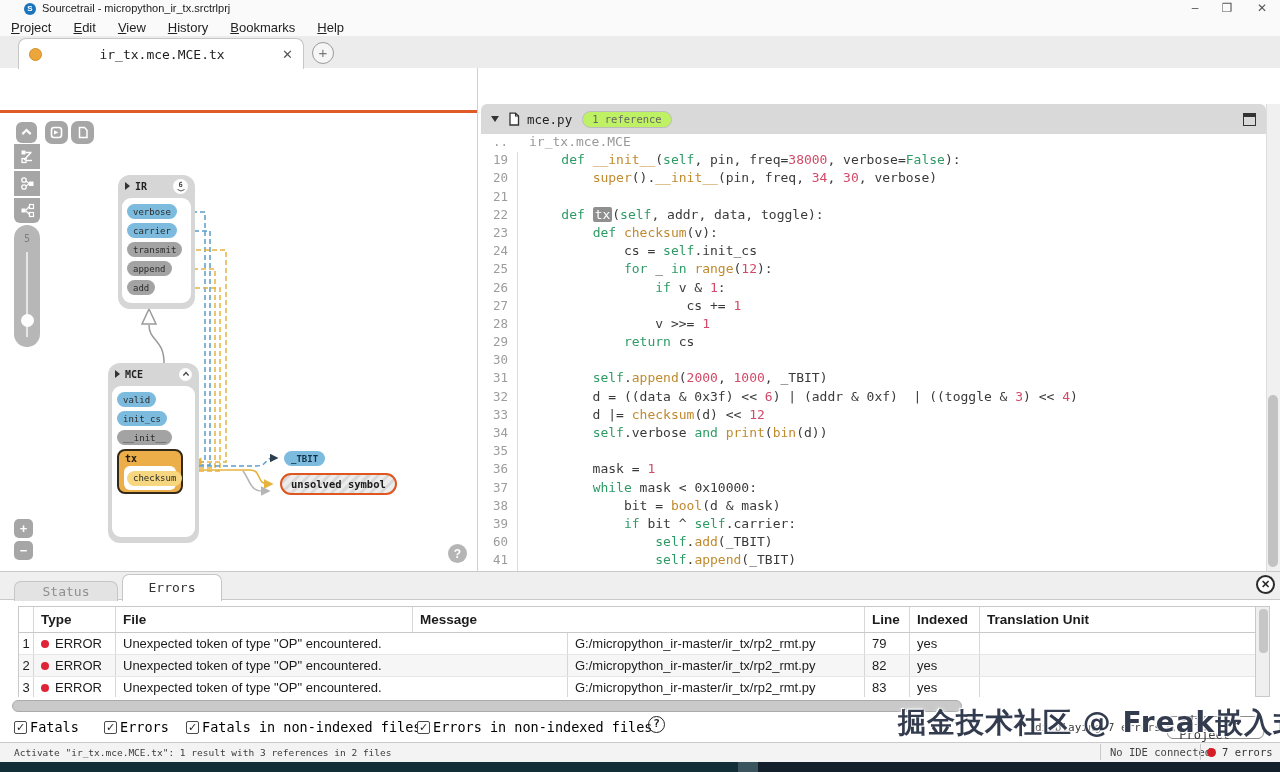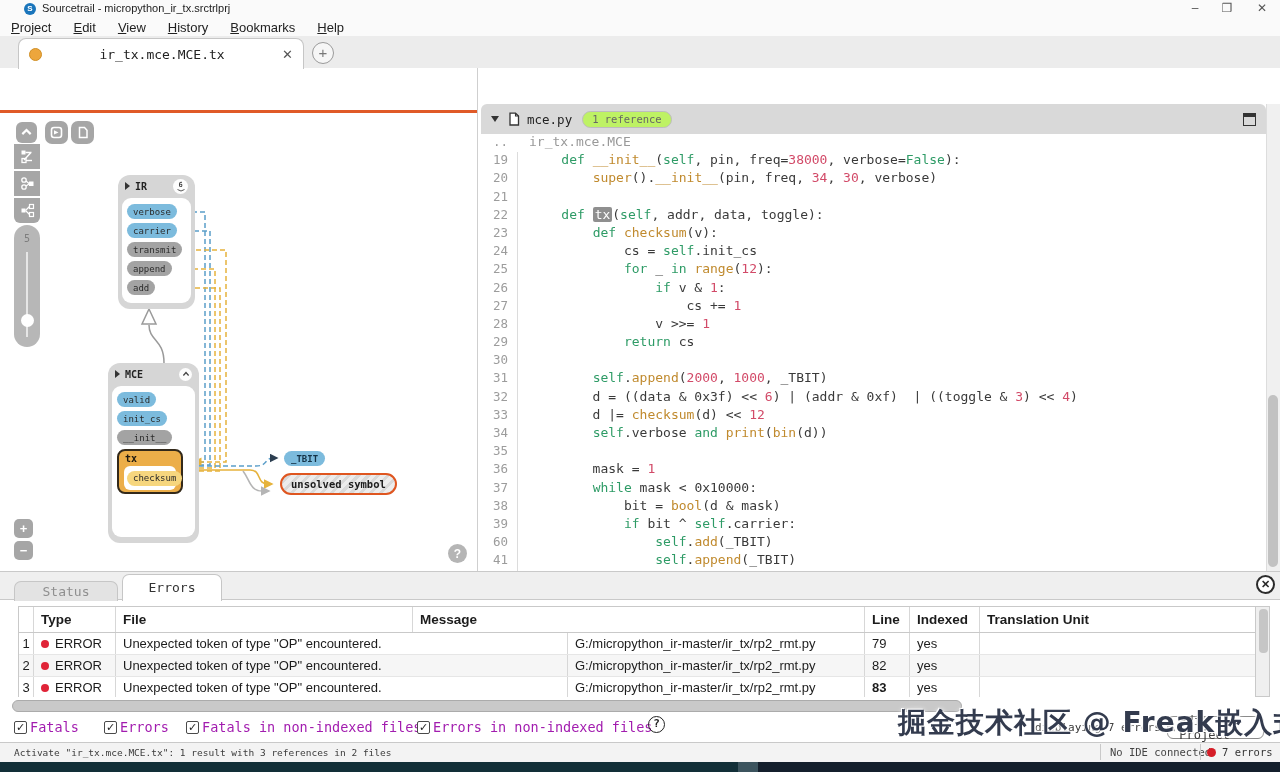--- a/index.html
+++ b/index.html
@@ -91,21 +91,21 @@
   .tcell { border-right:1px solid #d7d7d7; padding:0 7px; display:flex; align-items:center; overflow:hidden; white-space:nowrap; font-size:13px; color:#1c1c1c;text-align:center; }
   .trow.head .tcell { font-size:13.5px; }
   .tcell:last-child { border-right:none; }
   .tcell.num { justify-content:center; padding:0; }
   .err-dot { width:8px; height:8px; border-radius:50%; background:#e02438; margin-right:6px; flex:none; }
   .etable-vscroll { position:absolute; left:1256px; top:35px; width:14px; height:91px; background:#efefef; border:1px solid #c9c9c9; border-left:none; }
   .etable-vthumb { position:absolute; left:1258.5px; top:38px; width:9px; height:44px; background:#c6c6c6; border-radius:4px; }
   .hscroll-thumb { position:absolute; left:12px; top:129px; width:950px; height:12px; background:#c9c9c9; border:1px solid #ababab; border-radius:6px; }
   .filter { position:absolute; top:146px; height:20px; display:flex; align-items:center; gap:3px; }
   .cbx { width:13px; height:13px; border:1.5px solid #4a4a4a; border-radius:2px; background:#fff; color:#222; font:bold 11px "DejaVu Sans",sans-serif; text-align:center; line-height:11px; }
-  .filter-label { font:13.5px "DejaVu Sans Mono",monospace; color:#a21caf;text-align:center; }
+  .filter-label { font:13.5px "DejaVu Sans Mono",monospace; color:#000000;text-align:center; }
   .help-circle { position:absolute; left:648px; top:145px; width:17px; height:17px; border:1.7px solid #222; border-radius:50%; color:#222; font:bold 11px "DejaVu Sans Mono",monospace; text-align:center; line-height:14px; }
   .displaying { position:absolute; left:1035px; top:150px; font:11px "DejaVu Sans Mono",monospace; color:#333; }
   .edit-project { position:absolute; left:1167px; top:145px; width:97px; height:23px; border:1.5px solid #8a8a8a; border-radius:6px; background:#fff; display:flex; align-items:center; justify-content:center; gap:4px; font:12px "DejaVu Sans Mono",monospace; color:#333; }
 
   
   .statusbar { left:0; top:742px; width:1280px; height:20px; background:#f3f3f3; border-top:1px solid #c9c9c9; }
   .status-left { left:14px; top:747px; font:9.5px "DejaVu Sans Mono",monospace; color:#3b3b3b; }
   .status-sep { top:744px; width:1px; height:16px; background:#c9c9c9; }
   .status-ide { left:1110px; top:746px; font:10.5px "DejaVu Sans Mono",monospace; color:#444; }
   .status-err { left:1222px; top:746px; font:10.5px "DejaVu Sans Mono",monospace; color:#333; }
@@ -421,21 +421,21 @@
           <div class="tcell" style="width: 297px; flex: 0 0 auto;">G:/micropython_ir-master/ir_tx/rp2_rmt.py</div>
           <div class="tcell" style="width: 45px; flex: 0 0 auto;">82</div>
           <div class="tcell" style="width: 70px; flex: 0 0 auto;">yes</div>
           <div class="tcell" style="width: 277px; flex: 0 0 auto;"></div>
         </div>
         <div class="trow r">
           <div class="tcell num" style="width: 15px; flex: 0 0 auto;">3</div>
           <div class="tcell" style="width: 82px; flex: 0 0 auto;"><span class="err-dot"></span>ERROR</div>
           <div class="tcell" style="width: 452px; flex: 0 0 auto;">Unexpected token of type "OP" encountered.</div>
           <div class="tcell" style="width: 297px; flex: 0 0 auto;">G:/micropython_ir-master/ir_tx/rp2_rmt.py</div>
-          <div class="tcell" style="width: 45px; flex: 0 0 auto; font-weight: bold;">83</div>
+          <div class="tcell" style="width: 45px; flex: 0 0 auto;">83</div>
           <div class="tcell" style="width: 70px; flex: 0 0 auto;">yes</div>
           <div class="tcell" style="width: 277px; flex: 0 0 auto;"></div>
         </div>
       </div>
     <div class="etable-vscroll"></div>
     <div class="etable-vthumb"></div>
     <div class="hscroll-thumb"></div>
 
     <div id="filters">
         <div class="filter" style="left: 14px;">

